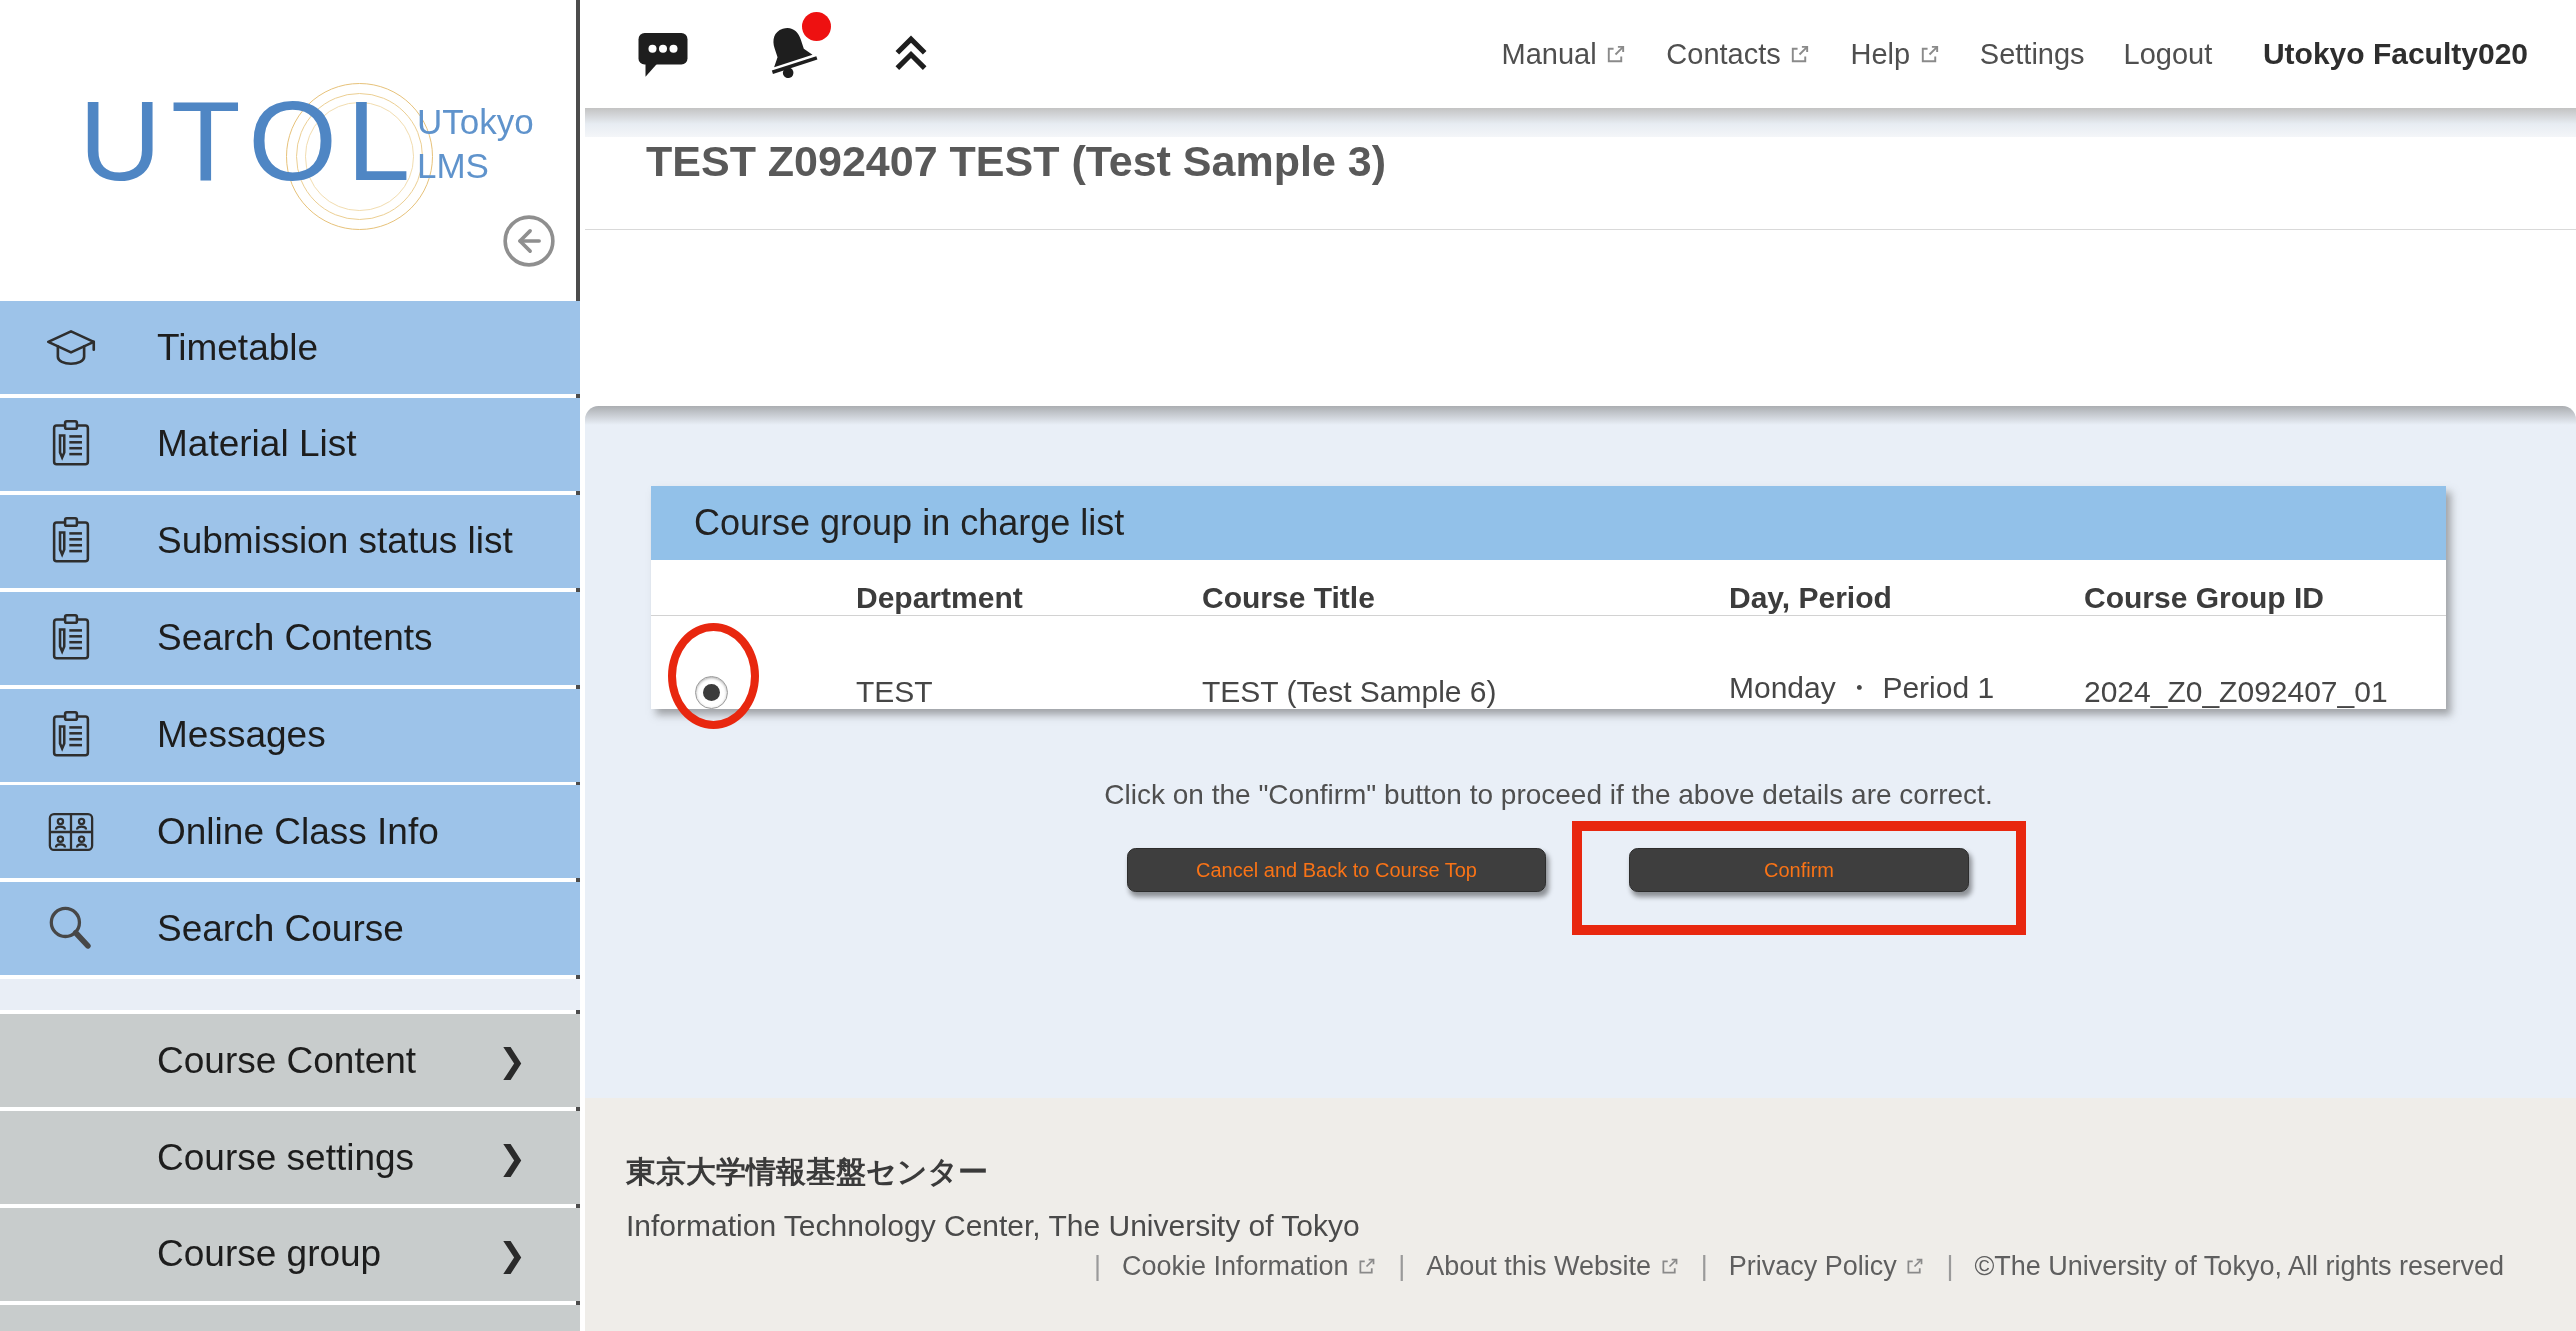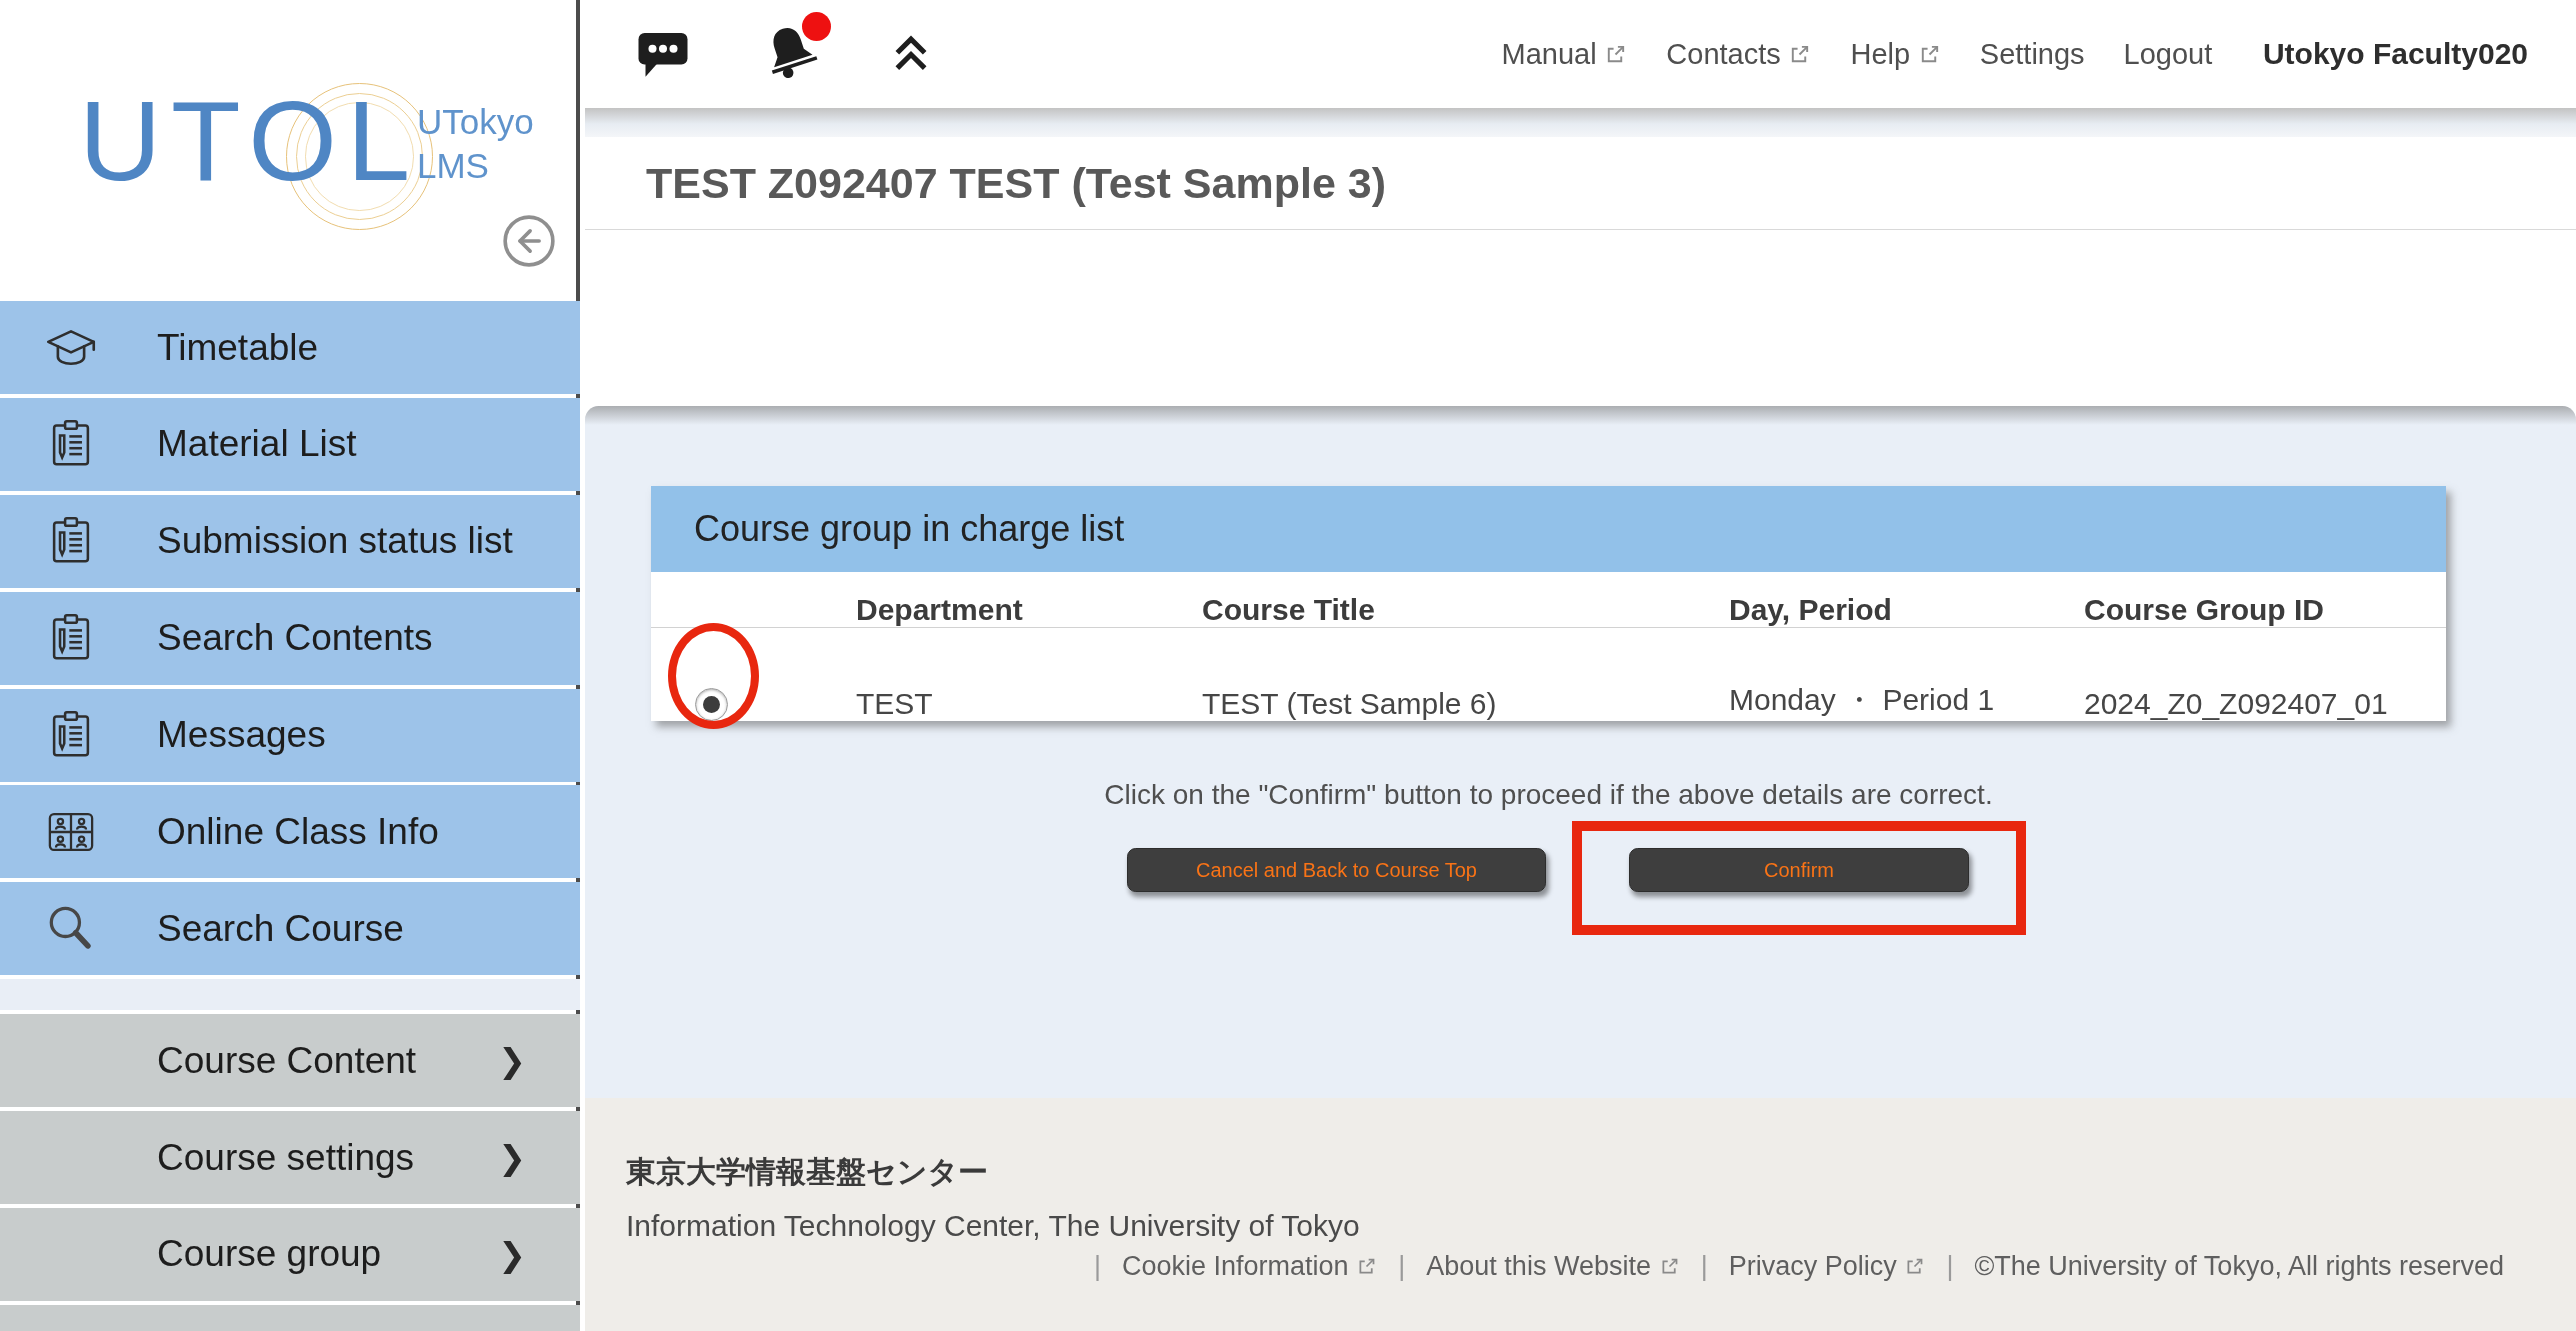--- a/index.html
+++ b/index.html
@@ -53,37 +53,37 @@
   .badge-dot { position:absolute; right:-5.8px; top:-7.7px; width:29px; height:29px;
     border-radius:50%; background:#ee1111; }
   .topbar-nav { margin-left:auto; margin-right:48px; display:flex; align-items:center; gap:39px; }
   .nav-link { display:flex; align-items:center; gap:7.7px; font-size:29px; color:#4f4f4f; cursor:pointer; }
   .nav-user { font-size:30px; font-weight:bold; color:#2e2e2e; margin-left:11.6px; }
 
   .scroll-shadow { position:absolute; top:108px; left:0; right:0; height:29px;
     background:linear-gradient(#c3c3c3 0%, #e7ecf2 55%, #f4f6f9 100%); }
 
   .title-sec { position:absolute; top:137px; left:0; right:0; height:93px; background:#fff;
-    border-bottom:1.9px solid #d9d9d9; display:flex; align-items:center; }
+    border-bottom:1.9px solid #d9d9d9; display:flex; align-items:flex-start; }
   .course-title { margin-left:61px; font-size:43px; font-weight:bold; color:#595959; }
 
   .release-sec { position:absolute; top:232px; left:0; right:0; height:174px; background:#fff; }
   .section-title { position:absolute; left:77px; top:27px; font-size:39px; font-weight:bold; color:#4f4f4f; }
   .instruction { position:absolute; left:61px; top:100px; font-size:29px; font-weight:bold; color:#bf372a; }
 
   .panel { position:absolute; top:406px; left:0; right:0; height:692px;
     background:#e9eff7; border-radius:13.5px 13.5px 0 0; }
   .panel::before { content:""; position:absolute; top:0; left:0; right:0; height:19.3px;
     border-radius:13.5px 13.5px 0 0;
     background:linear-gradient(rgba(120,120,120,.55), rgba(120,120,120,0)); }
 
   
   .cg-table { position:absolute; left:66px; top:486px; width:1795px; background:#fff;
     box-shadow:4.8px 5.8px 7.7px rgba(90,90,90,.5); }
-  .cg-table-title { height:86px; background:#92c1e9; display:flex; align-items:center;
+  .cg-table-title { height:74px; background:#92c1e9; display:flex; align-items:center;
     padding-left:43px; font-size:36px; color:#222; }
   .cg-row { display:flex; align-items:flex-end; }
   .cg-head { height:56px; border-bottom:1.9px solid #d2d2d2; font-weight:bold; color:#3c3c3c; }
   .cg-data { height:93px; color:#464646; }
   .cg-row > div { font-size:30px; }
   .col-radio { width:121px; display:flex; justify-content:center; }
   .col-dept  { width:430px; padding-left:84px; }
   .col-title { width:527px; }
   .col-day   { width:355px; }
   .col-id    { flex:1; }

